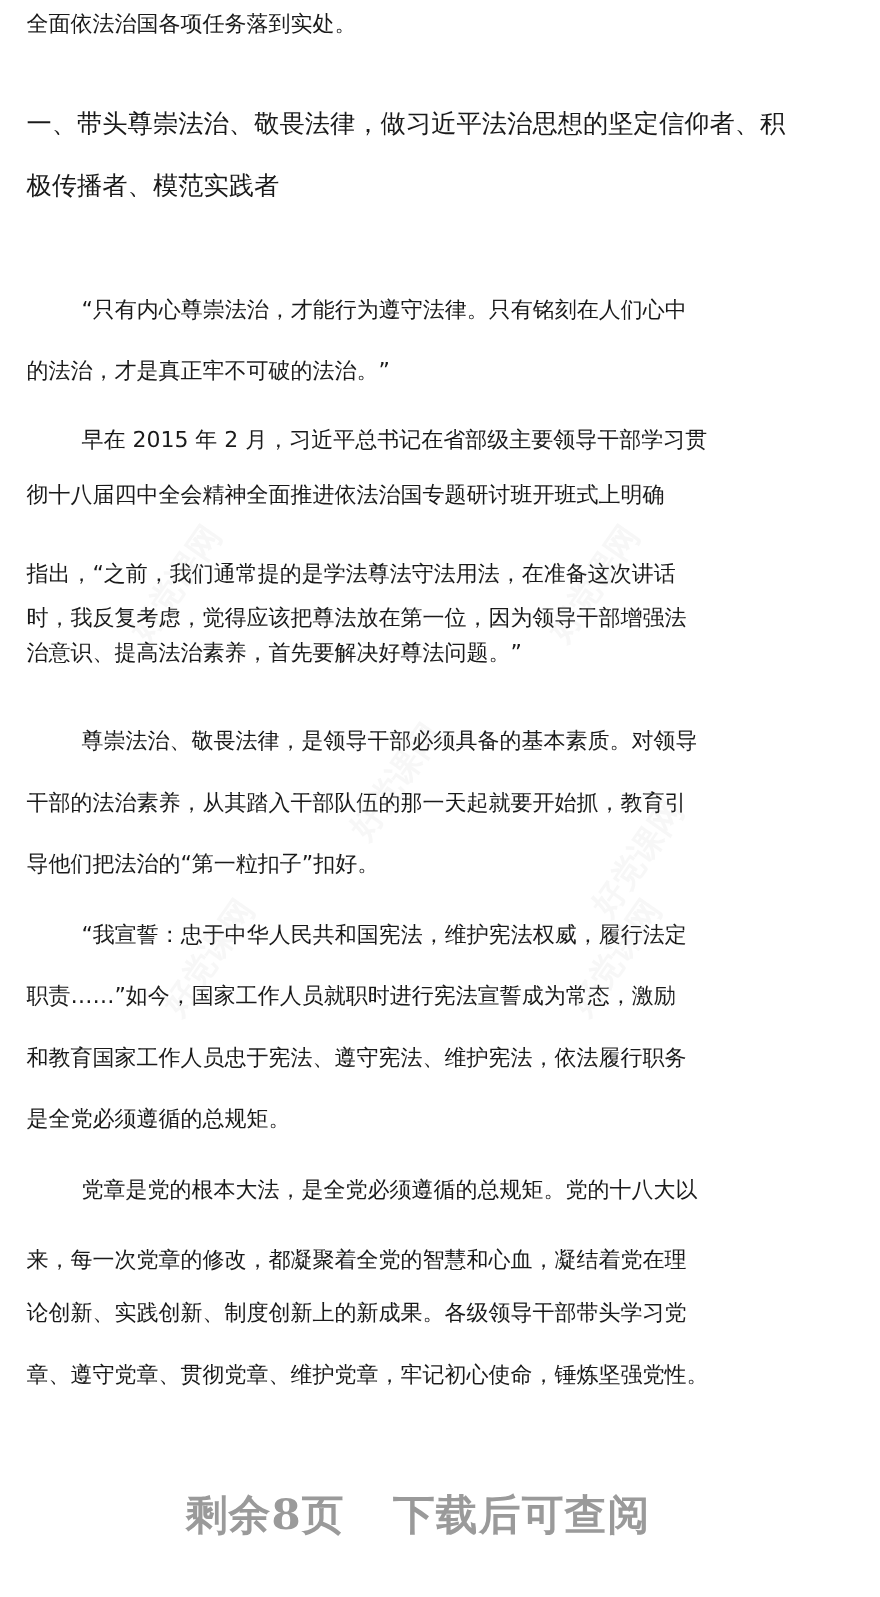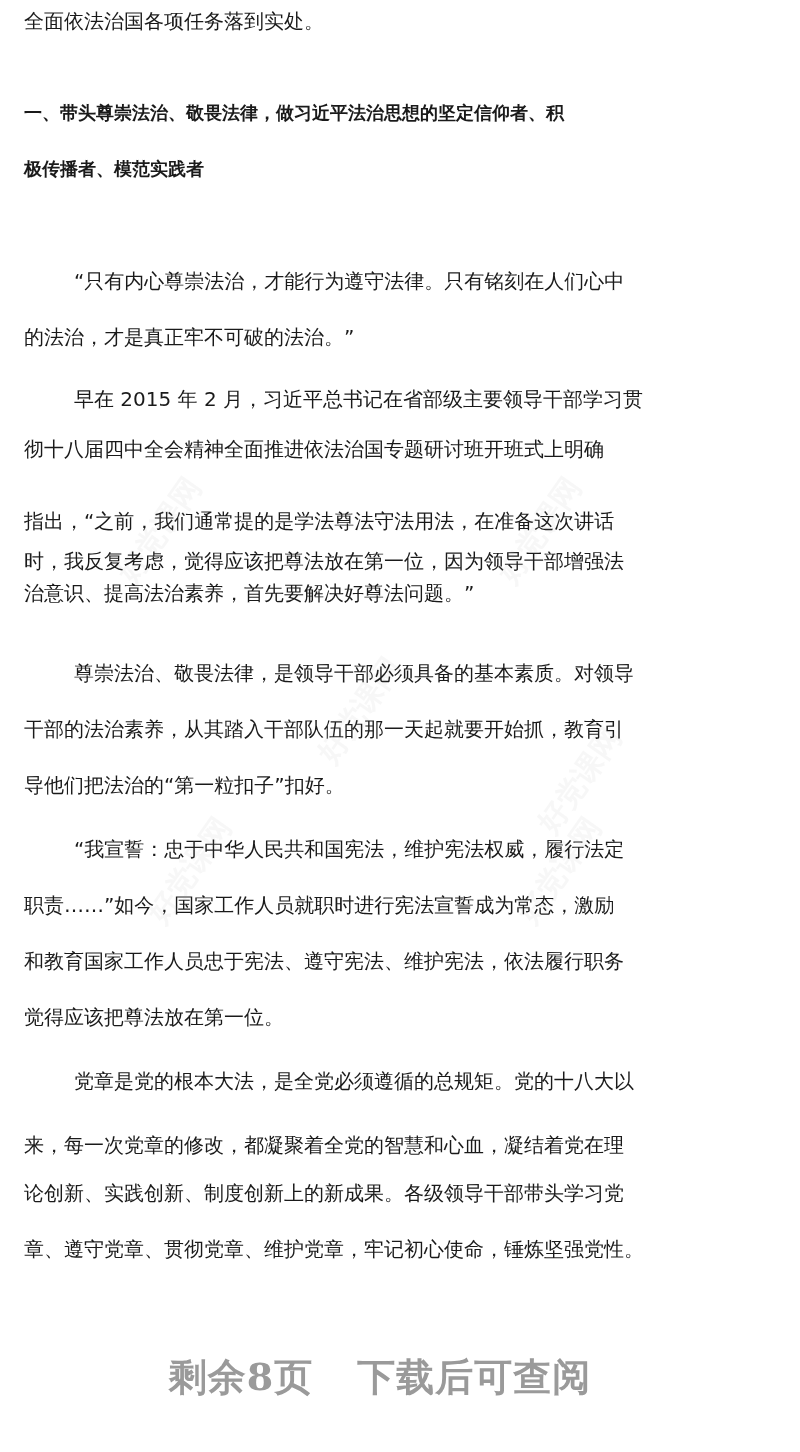--- a/index.html
+++ b/index.html
@@ -7,21 +7,21 @@
     width: 800px; height: 1452px; position: relative; overflow: hidden;
     font-family: "DejaVu Sans", "Liberation Sans", sans-serif;
     color: #1a1a1a;
   }
   .page { position: absolute; left: 24px; top: 0; width: 752px; }
   .line {
     position: absolute; left: 0; white-space: nowrap;
     font-size: 20px; line-height: 30px; letter-spacing: 0px;
   }
   .line.indent { left: 50px; }
-  .line.heading { font-weight: bold; font-size: 18px; }
+  .line.heading { font-weight: normal; font-size: 23px; }
   .watermark {
     position: absolute; font-size: 30px; color: rgba(150,150,150,0.08);
     transform: rotate(-55deg); white-space: nowrap; pointer-events: none;
     font-weight: bold;
   }
   .footer {
     position: absolute; left: 0; width: 760px; top: 1352px; text-align: center;
     font-family: "DejaVu Serif", "Liberation Serif", serif;
     font-weight: bold; font-size: 38px; color: #9a9a9a; letter-spacing: 1px;
   }
@@ -41,21 +41,21 @@
   <div class="line" style="top:434px;">彻十八届四中全会精神全面推进依法治国专题研讨班开班式上明确</div>
   <div class="line" style="top:506px;">指出，“之前，我们通常提的是学法尊法守法用法，在准备这次讲话</div>
   <div class="line" style="top:546px;">时，我反复考虑，觉得应该把尊法放在第一位，因为领导干部增强法</div>
   <div class="line" style="top:578px;">治意识、提高法治素养，首先要解决好尊法问题。”</div>
   <div class="line indent" style="top:658px;">尊崇法治、敬畏法律，是领导干部必须具备的基本素质。对领导</div>
   <div class="line" style="top:714px;">干部的法治素养，从其踏入干部队伍的那一天起就要开始抓，教育引</div>
   <div class="line" style="top:770px;">导他们把法治的“第一粒扣子”扣好。</div>
   <div class="line indent" style="top:834px;">“我宣誓：忠于中华人民共和国宪法，维护宪法权威，履行法定</div>
   <div class="line" style="top:890px;">职责……”如今，国家工作人员就职时进行宪法宣誓成为常态，激励</div>
   <div class="line" style="top:946px;">和教育国家工作人员忠于宪法、遵守宪法、维护宪法，依法履行职务</div>
-  <div class="line" style="top:1002px;">觉得应该把尊法放在第一位。</div>
+  <div class="line" style="top:1002px;">是全党必须遵循的总规矩。</div>
   <div class="line indent" style="top:1066px;">党章是党的根本大法，是全党必须遵循的总规矩。党的十八大以</div>
   <div class="line" style="top:1130px;">来，每一次党章的修改，都凝聚着全党的智慧和心血，凝结着党在理</div>
   <div class="line" style="top:1178px;">论创新、实践创新、制度创新上的新成果。各级领导干部带头学习党</div>
   <div class="line" style="top:1234px;text-align:right;">章、遵守党章、贯彻党章、维护党章，牢记初心使命，锤炼坚强党性。</div>
 </div>
 
 <div class="watermark" style="left:100px; top:510px;">好党课网</div>
 <div class="watermark" style="left:480px; top:510px;">好党课网</div>
 <div class="watermark" style="left:300px; top:690px;">好党课网</div>
 <div class="watermark" style="left:130px; top:850px;">好党课网</div>

